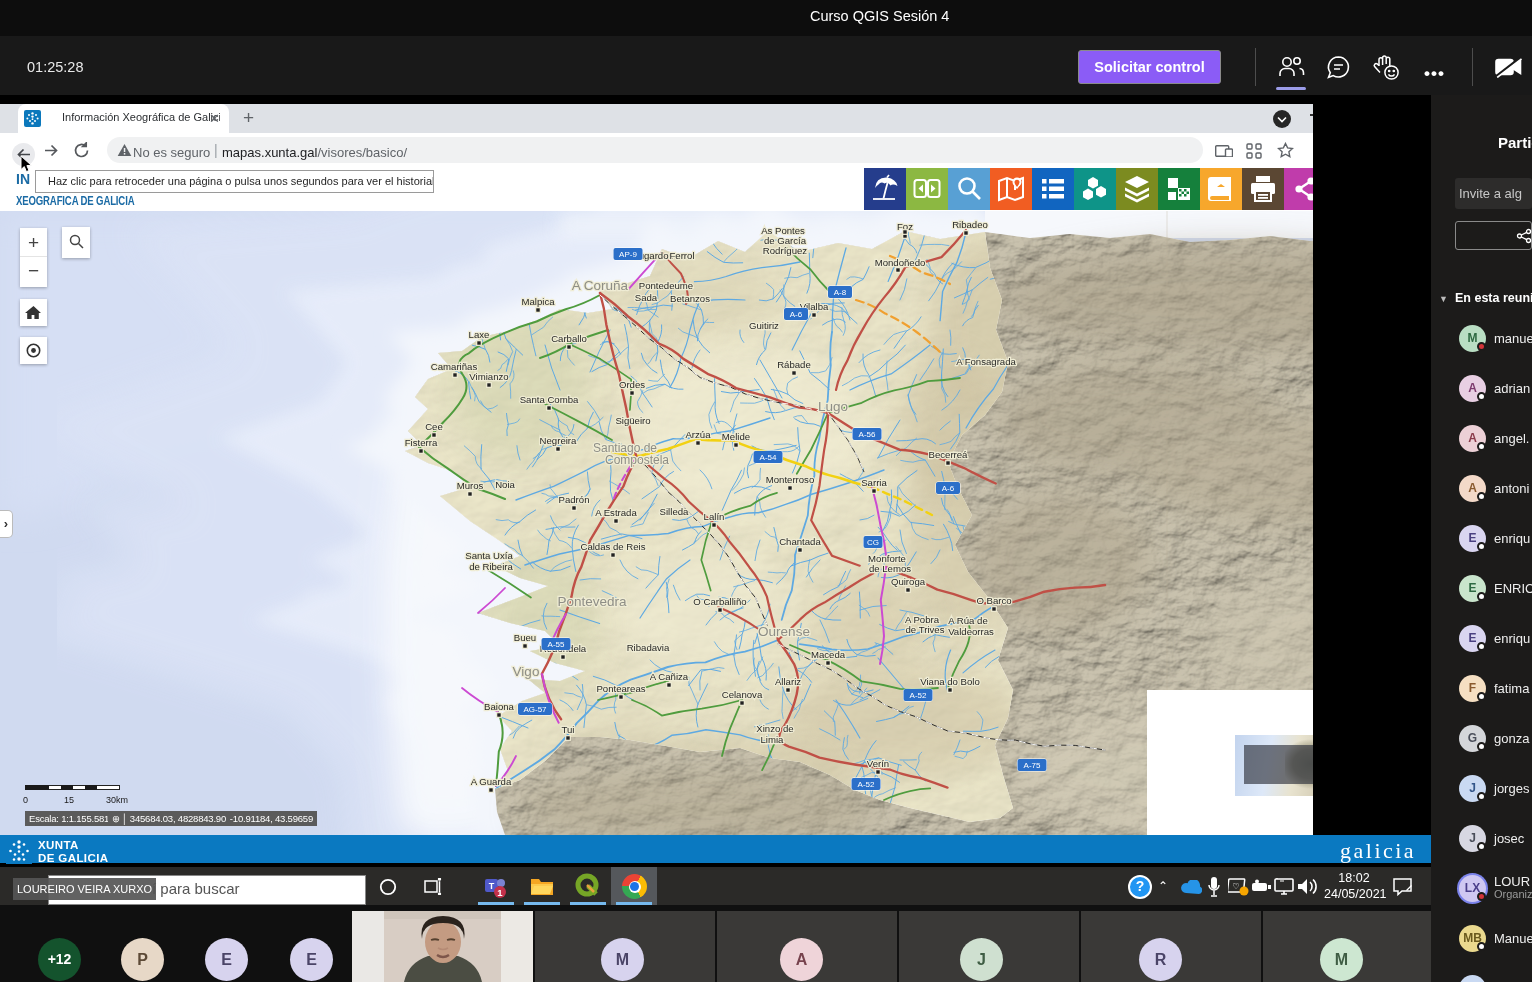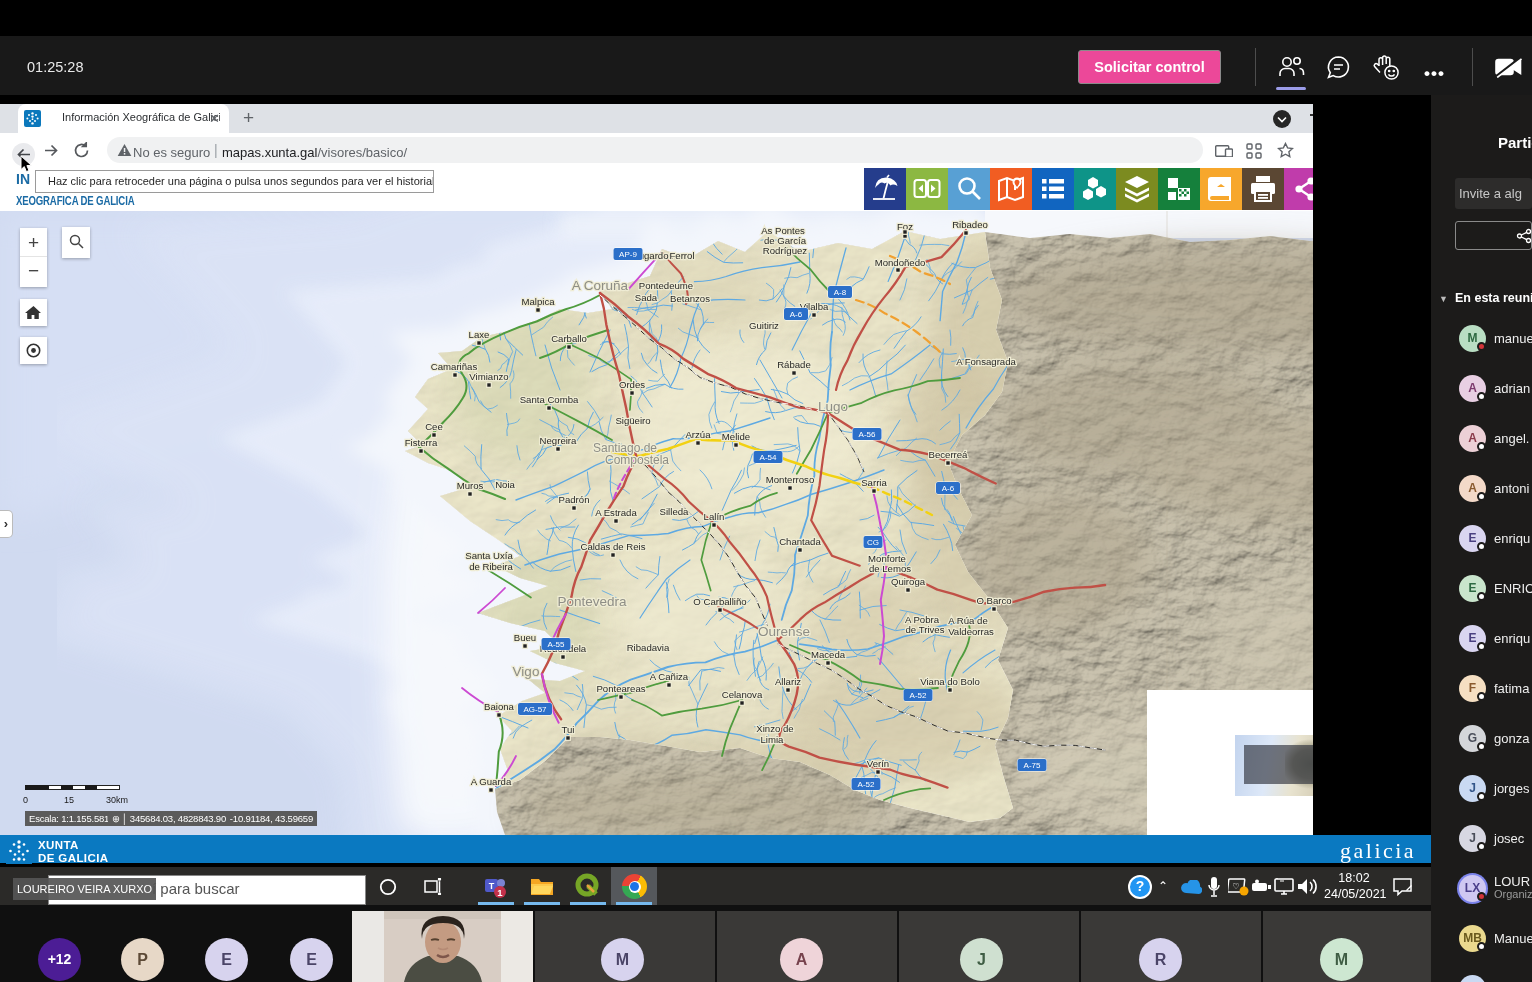--- a/index.html
+++ b/index.html
@@ -4,21 +4,21 @@
 <style>
   * { margin:0; padding:0; box-sizing:border-box; }
   html,body { width:1532px; height:982px; overflow:hidden; background:#000; font-family:"Liberation Sans", sans-serif; }
   .abs { position:absolute; }
   #stage { position:relative; width:1532px; height:982px; }
   
   #titlebar { left:0; top:0; width:1532px; height:36px; background:#0d0d0d; }
   #titlebar .t { position:absolute; left:810px; top:8px; width:130px; text-align:center; color:#fff; font-size:14.5px; white-space:nowrap; }
   #ctrlbar { left:0; top:36px; width:1532px; height:59px; background:#191919; }
   #ctrltime { left:27px; top:59px; color:#e8e8e8; font-size:14.5px; }
-  #solbtn { left:1078px; top:50px; width:143px; height:34px; border:1px solid #8a8a8a; border-radius:3px; color:#fff; font-weight:bold; font-size:14.5px; text-align:center; line-height:32px; background:#ec4899; }
+  #solbtn { left:1078px; top:50px; width:143px; height:34px; border:1px solid #8a8a8a; border-radius:3px; color:#fff; font-weight:bold; font-size:14.5px; text-align:center; line-height:32px; background:#8b5cf6; }
   .vsep { width:1px; background:#4d4d4d; }
   
   #chrome { left:0; top:104px; width:1313px; height:731px; background:#fff; overflow:hidden; }
   #tabbar { left:0; top:0; width:1431px; height:29px; background:#dee1e6; }
   #tab { left:18px; top:0px; width:211px; height:29px; background:#fff; border-radius:8px 8px 0 0; }
   #tab .title { position:absolute; left:44px; top:7px; font-size:11px; color:#2b2e31; width:158px; overflow:hidden; white-space:nowrap; }
   #toolrow { left:0; top:29px; width:1431px; height:34px; background:#fff; }
   #urlbar { left:107px; top:33px; width:1096px; height:26px; background:#f0f1f2; border-radius:13px; }
   
   #pagehead { left:0; top:63px; width:1431px; height:44px; background:#fff; }
@@ -34,20 +34,23 @@
   .avatar { position:absolute; width:27px; height:27px; border-radius:50%; text-align:center; line-height:27px; font-size:12px; font-weight:bold; }
   .pname { position:absolute; left:63px; color:#eee; font-size:13px; white-space:nowrap; }
   .sdot { position:absolute; width:9px; height:9px; border-radius:50%; background:#fff; border:2px solid #1c1b1a; }
   
   #labels .bigcity { fill:#8e8e86; }
   .bigc { position:absolute; width:43px; height:43px; border-radius:50%; text-align:center; line-height:43px; font-size:16px; font-weight:bold; color:#454360; }
 </style>
 </head>
 <body>
 <div id="stage">
+  <div class="abs" id="titlebar">
+      <div class="t">Curso QGIS Sesión 4</div>
+    </div>
   <div class="abs" id="ctrlbar"></div>
   <div class="abs" id="ctrltime">01:25:28</div>
   <div class="abs" id="solbtn">Solicitar control</div>
   <div class="abs vsep" style="left:1255px;top:48px;height:38px;"></div>
   <div class="abs vsep" style="left:1472px;top:48px;height:38px;"></div>
 
   <svg class="abs" style="left:1277px;top:54px;" width="28" height="26" viewBox="0 0 28 26" fill="none" stroke="#fff" stroke-width="1.6">
     <circle cx="10" cy="8" r="4.2"></circle>
       <path d="M3 22 v-2.5 a5 5 0 0 1 5-5 h4 a5 5 0 0 1 5 5 V22"></path>
     <circle cx="20" cy="7" r="3.2"></circle>
@@ -1124,21 +1127,21 @@
         <path d="M1 7 h4 l5-5 v15 l-5-5 H1 Z"></path>
         <path d="M13 5 a6 6 0 0 1 0 9 M16 2.5 a9.5 9.5 0 0 1 0 14" stroke="#fff" stroke-width="1.6" fill="none"></path>
       </svg>
     <div class="abs" style="left:1324px;top:3px;width:60px;color:#fff;font-size:12.5px;text-align:center;line-height:16px;">18:02<br>24/05/2021</div>
     <svg class="abs" style="left:1392px;top:10px;" width="21" height="19" viewBox="0 0 21 19" fill="none" stroke="#fff" stroke-width="1.5">
         <path d="M2 2 h17 v12 h-9 l-4 3.5 V14 H2 Z"></path>
         <path d="M14.5 13.5 l5-5" stroke-width="1.2"></path>
       </svg>
   </div>
   <div class="abs" id="strip">
-    <div class="abs bigc" style="left:38px;top:33px;background:#4c1d95;color:#fff;font-size:14px;">+12</div>
+    <div class="abs bigc" style="left:38px;top:33px;background:#14532d;color:#fff;font-size:14px;">+12</div>
     <div class="abs bigc" style="left:121px;top:33px;background:#e7d8c7;color:#5d4a37;">P</div>
     <div class="abs bigc" style="left:205px;top:33px;background:#d7d3ee;color:#4a4467;">E</div>
     <div class="abs bigc" style="left:290px;top:33px;background:#d7d3ee;color:#4a4467;">E</div>
 
     <div class="abs" style="left:352px;top:6px;width:181px;height:71px;background:#3a3937;overflow:hidden;">
       <div class="abs" style="left:0;top:0;width:181px;height:71px;background:linear-gradient(90deg,#e8e6e3 0%,#e3ded7 22%,#d8cfc7 30%,#dcd3ca 70%,#e6e2dc 78%,#eceae6 100%);"></div>
       <div class="abs" style="left:28px;top:0px;width:125px;height:71px;background:#d9d0c7;"></div>
       <ellipse></ellipse>
       <svg class="abs" style="left:0;top:0;" width="181" height="71" viewBox="0 0 181 71">
         <rect x="0" y="0" width="32" height="71" fill="#eae8e5"></rect>

